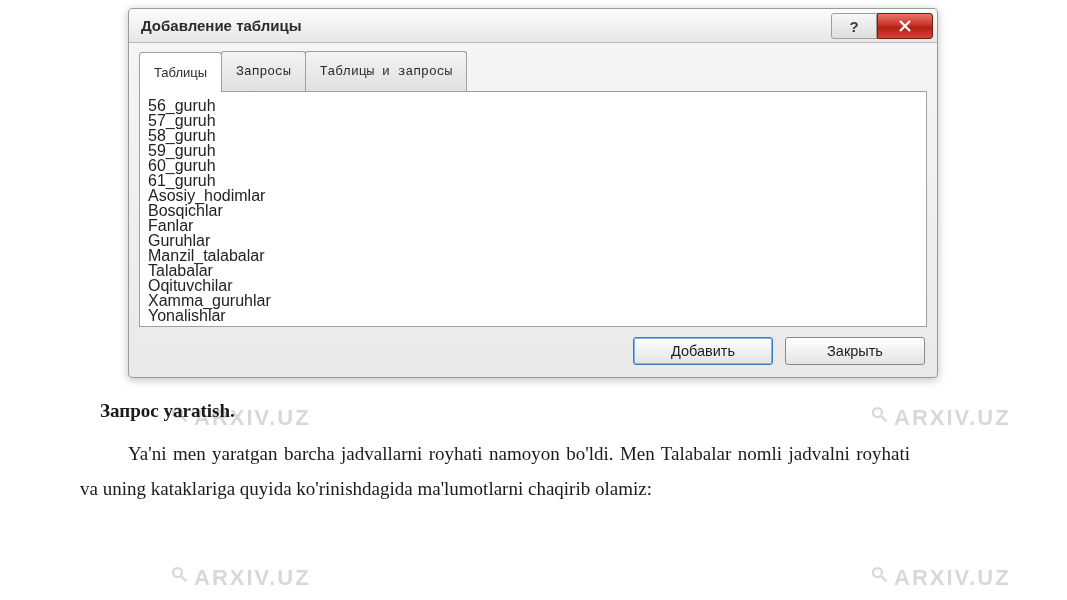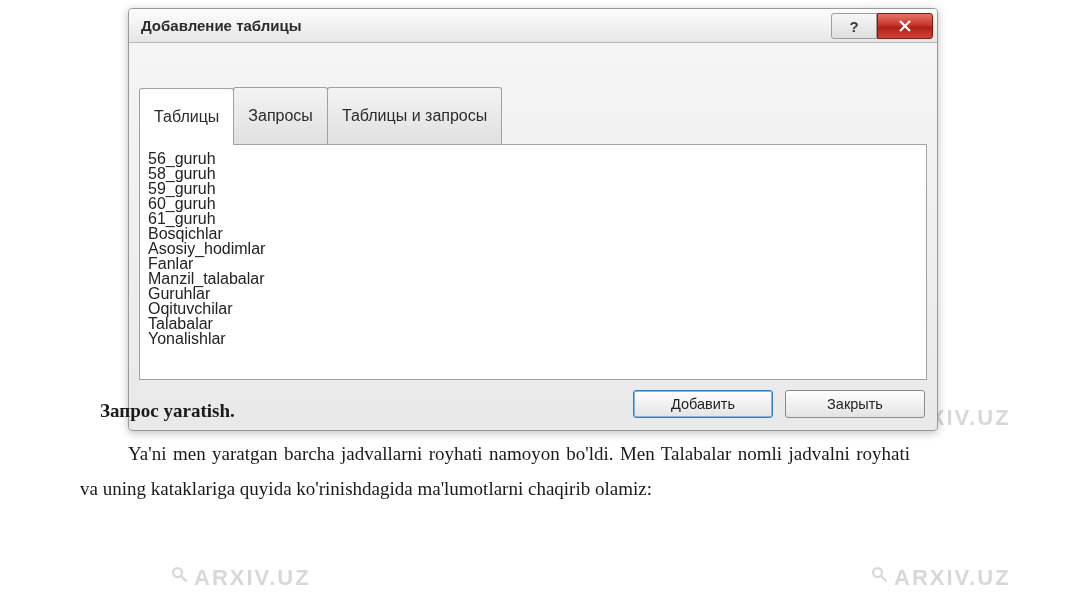--- a/index.html
+++ b/index.html
@@ -99,38 +99,37 @@
 
   .tab-area {
     padding: 8px 10px 0 10px;
     background: transparent;
   }
   .tabs {
     display: flex;
     gap: 0;
   }
   .tab {
-    padding: 19px 14px;
-    font-size: 16px;
+    padding: 12px 14px;
+    font-size: 13px;
     color: #2b2b2b;
     background: linear-gradient(#fff, #eaeaea);
     border: 1px solid #a0a0a0;
     border-bottom: none;
     border-radius: 3px 3px 0 0;
     margin-right: -1px;
     cursor: pointer;
     position: relative;
-    margin-top: 36px;
   }
   .tab.active {
     background: #ffffff;
     z-index: 3;
     top: 1px;
   }
-  .tab.inactive { background: linear-gradient(#f3f3f3, #e0e0e0); }
+  .tab.inactive { background: linear-gradient(#f3f3f3, #e0e0e0); font-family: Liberation Mono, monospace; }
 
   .listbox-wrap {
     border: 1px solid #a0a0a0;
     background: #ffffff;
     padding: 2px;
     position: relative;
     top: 0;
   }
   .listbox {
     height: 230px;
@@ -281,31 +280,33 @@
   <div class="tab-area">
     <div class="tabs">
       <div class="tab active">Таблицы</div>
       <div class="tab inactive">Запросы</div>
       <div class="tab inactive">Таблицы и запросы</div>
     </div>
 
     <div class="listbox-wrap">
       <div class="listbox" id="listbox">
           <div>56_guruh</div>
+          <div>57_guruh</div>
           <div>58_guruh</div>
           <div>59_guruh</div>
           <div>60_guruh</div>
           <div>61_guruh</div>
+          <div>Asosiy_hodimlar</div>
           <div>Bosqichlar</div>
-          <div>Asosiy_hodimlar</div>
           <div>Fanlar</div>
+          <div>Guruhlar</div>
           <div>Manzil_talabalar</div>
-          <div>Guruhlar</div>
+          <div>Talabalar</div>
           <div>Oqituvchilar</div>
-          <div>Talabalar</div>
+          <div>Xamma_guruhlar</div>
           <div>Yonalishlar</div>
         </div>
     </div>
   </div>
 
   <div class="button-row">
     <div class="btn primary">Добавить</div>
     <div class="btn">Закрыть</div>
   </div>
 </div>

